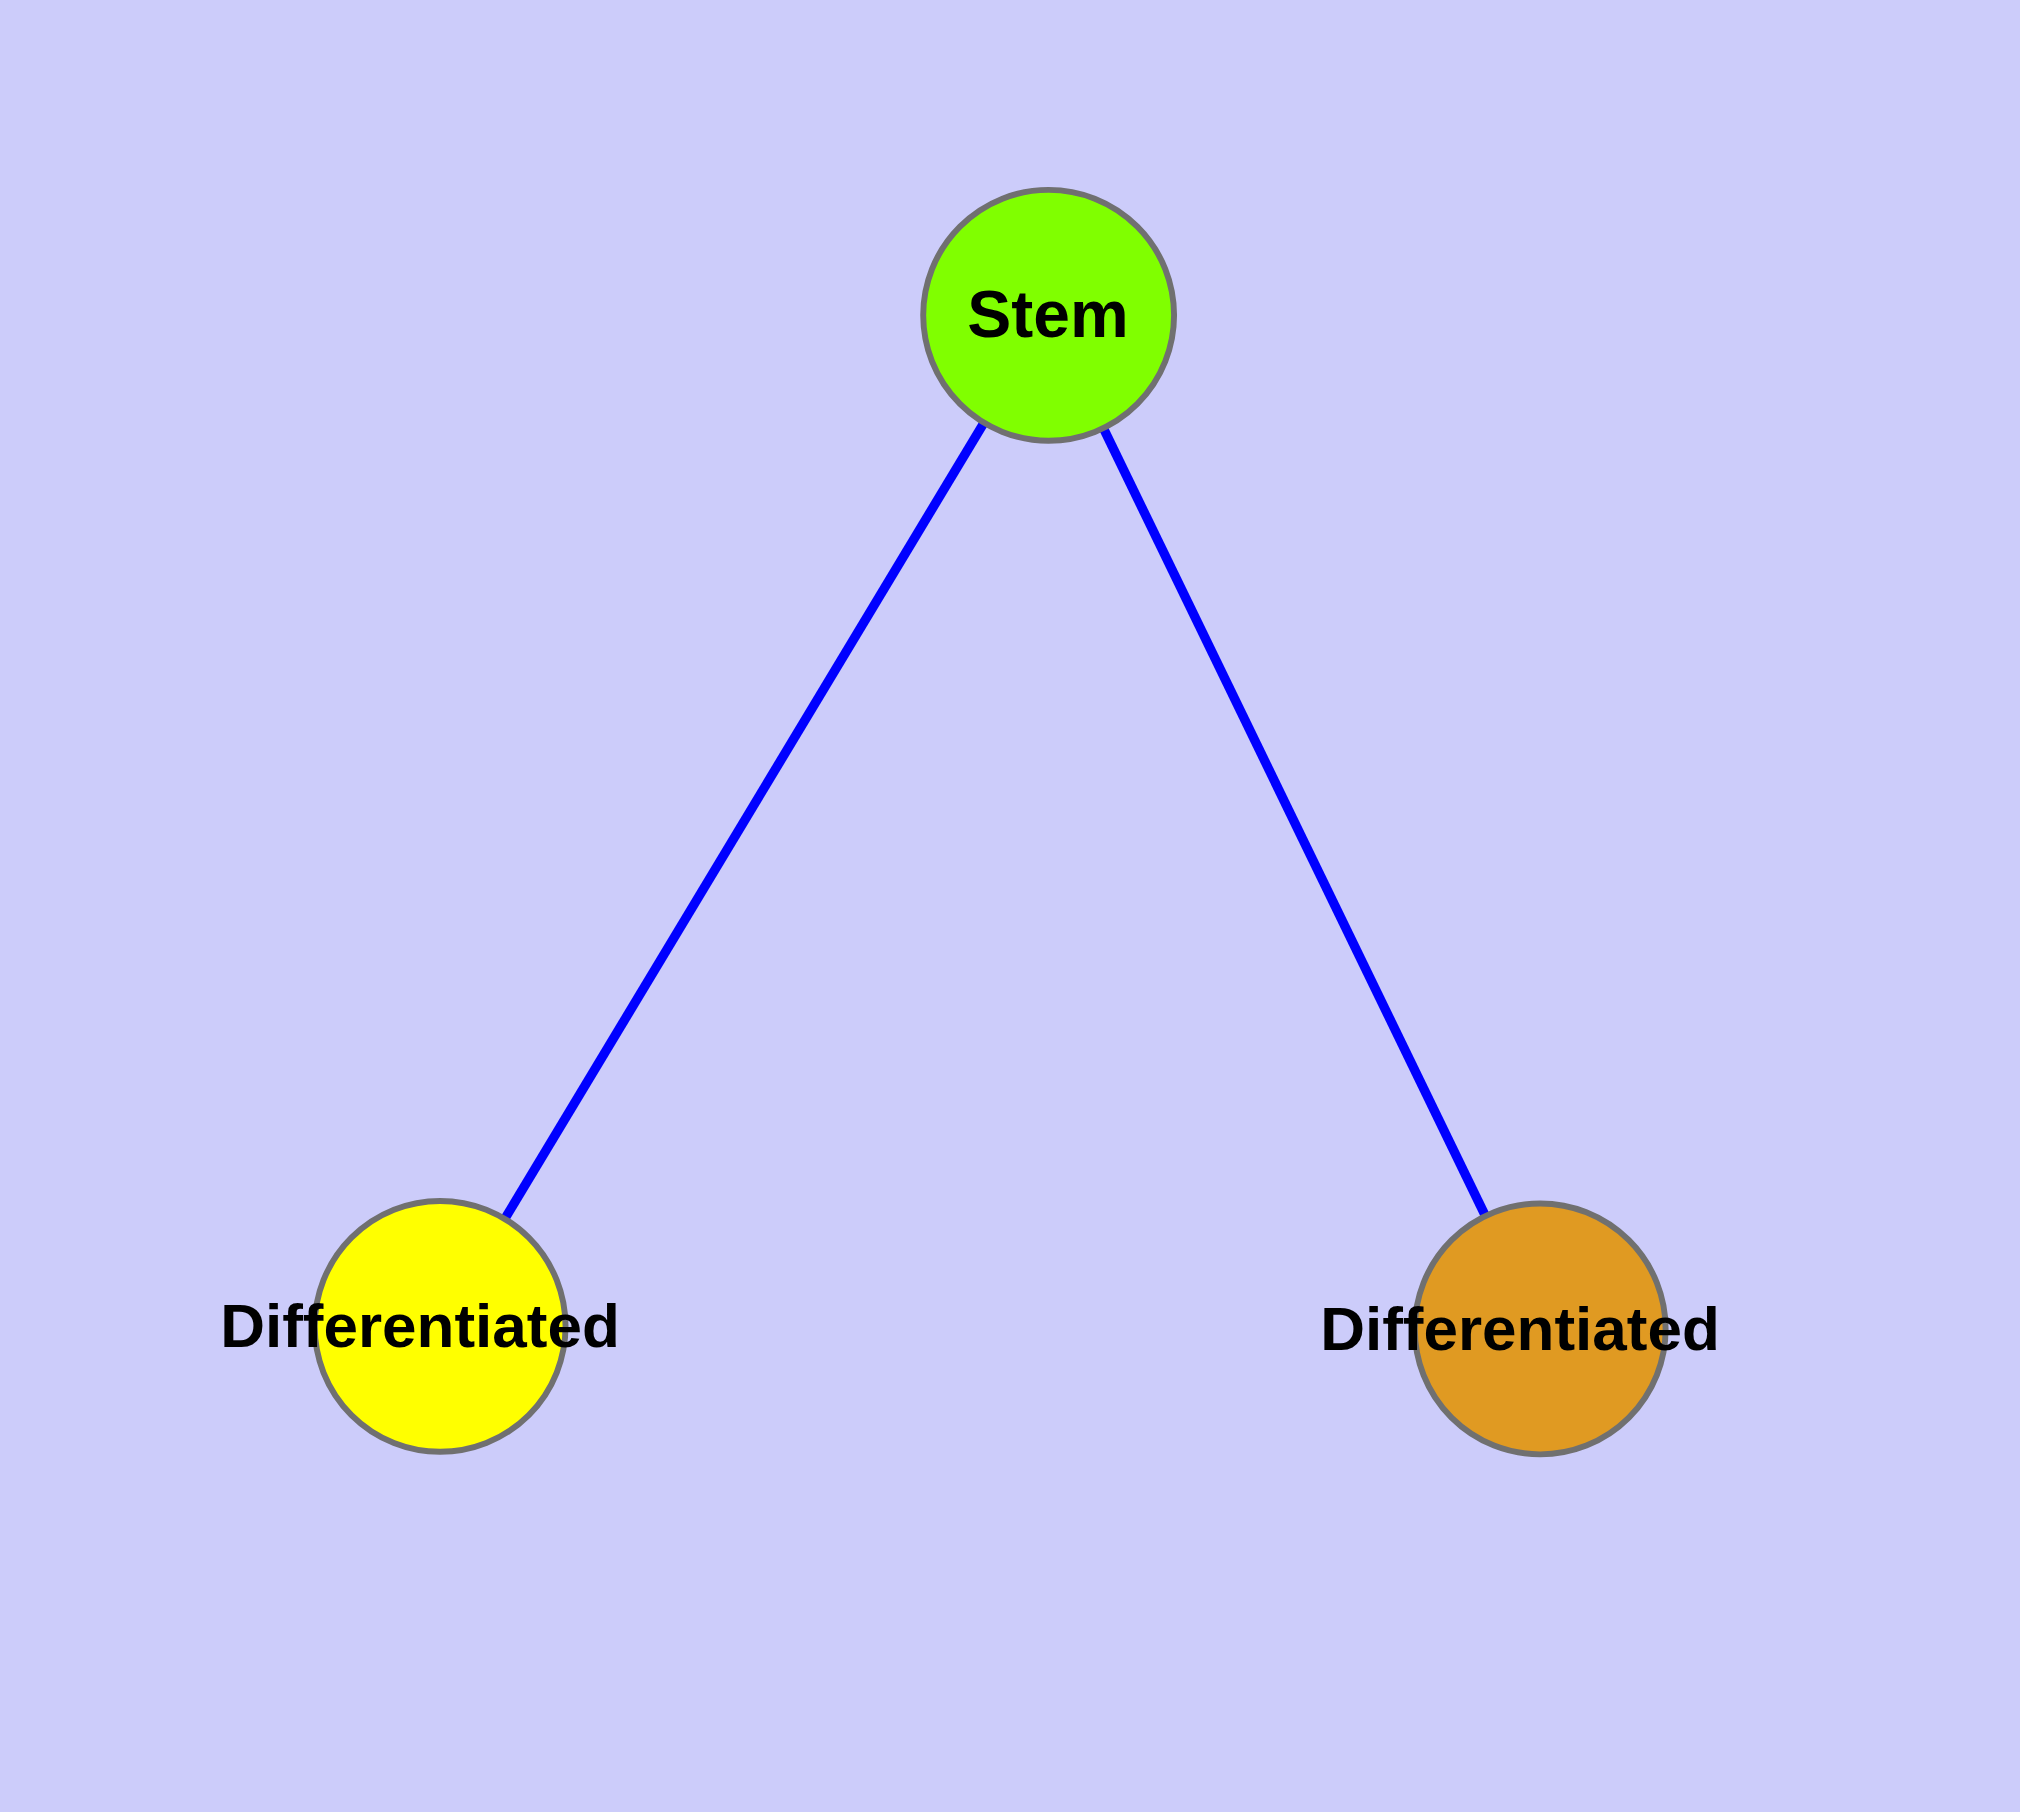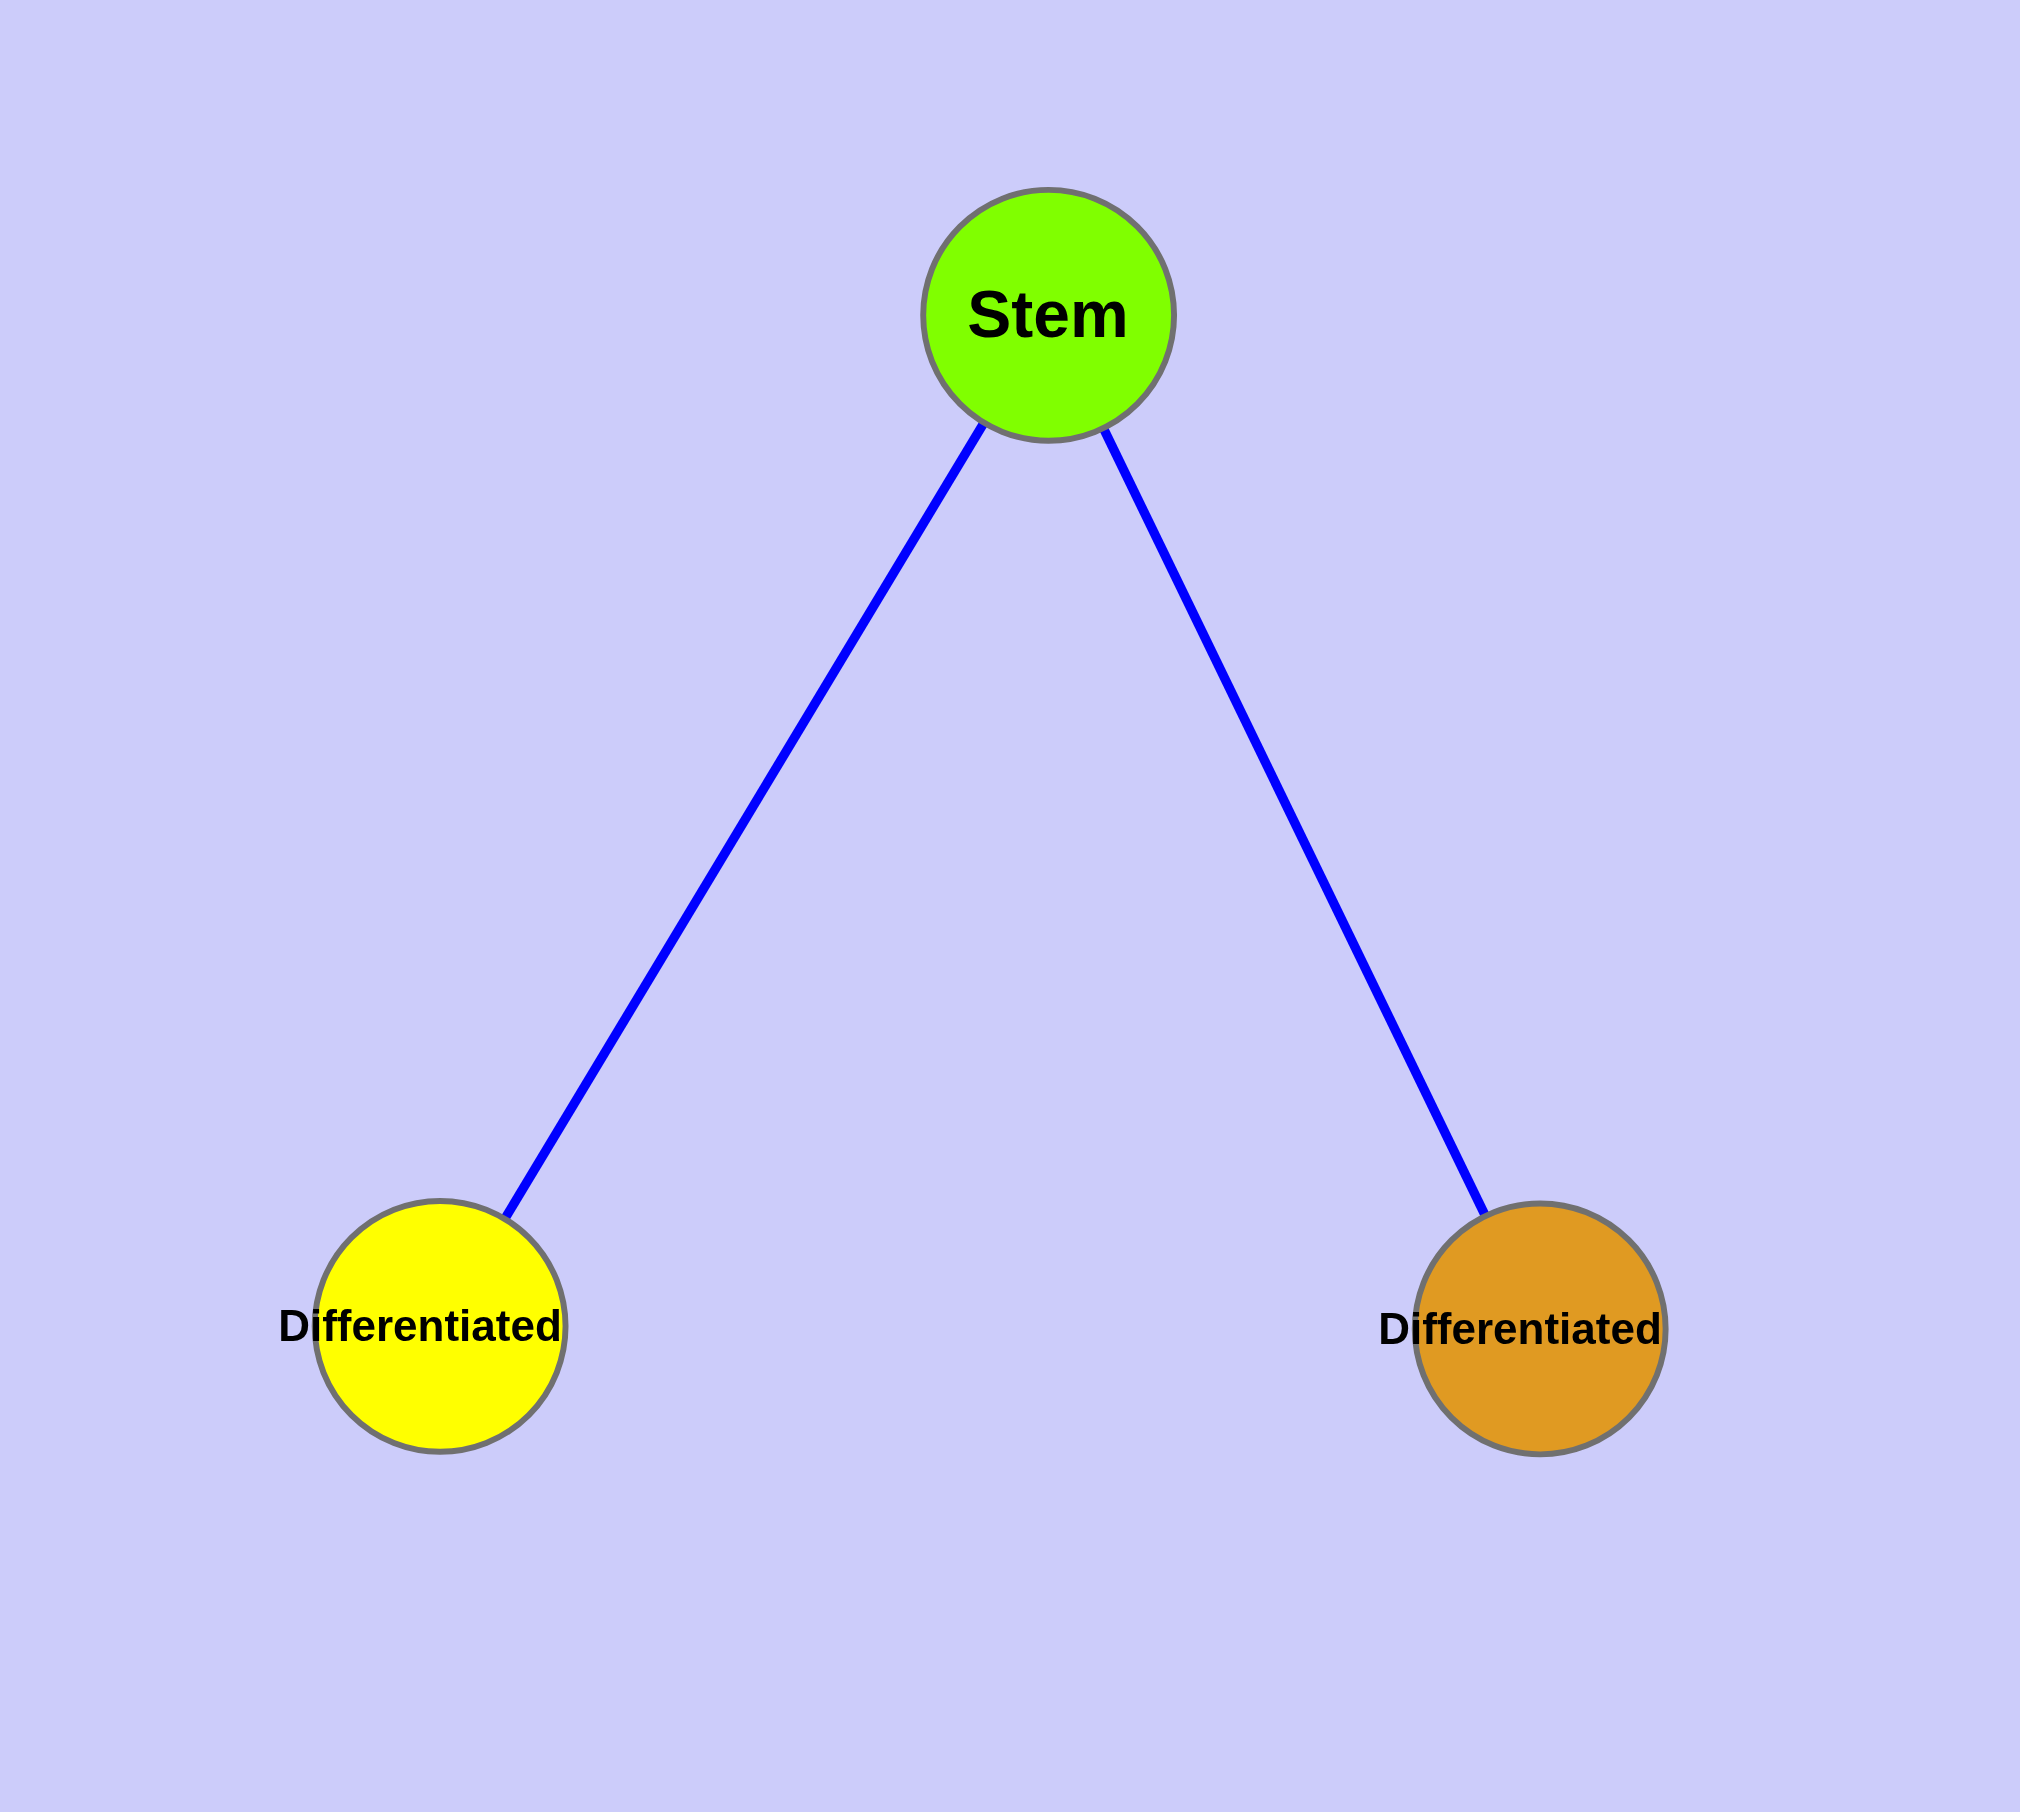--- a/index.html
+++ b/index.html
@@ -30,21 +30,21 @@
     text-align: center;
     white-space: nowrap;
     line-height: 1.06;
     pointer-events: none;
     transform: translate(-50%, -50%);
   }
   .node-label.single {
     font-size: 66px;
   }
   .node-label.multi {
-    font-size: 44px;
+    font-size: 62px;
   }
   .label-line {
     display: block;
   }
 </style>
 </head>
 <body>
 
 <div id="canvas" style="width: 2021px; height: 1812px; background: rgb(204, 204, 250);">
 

